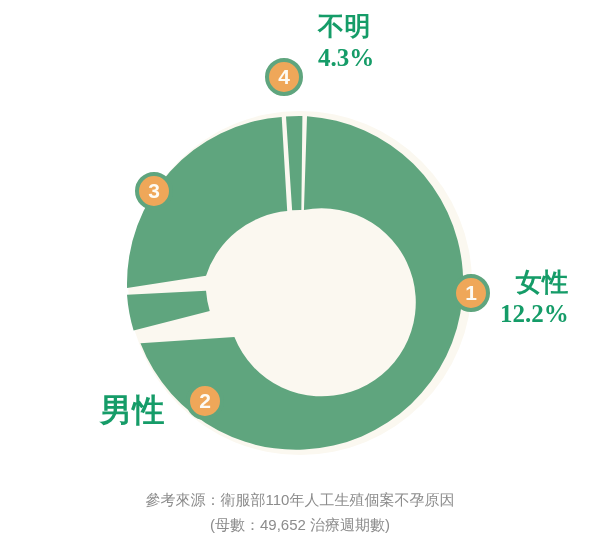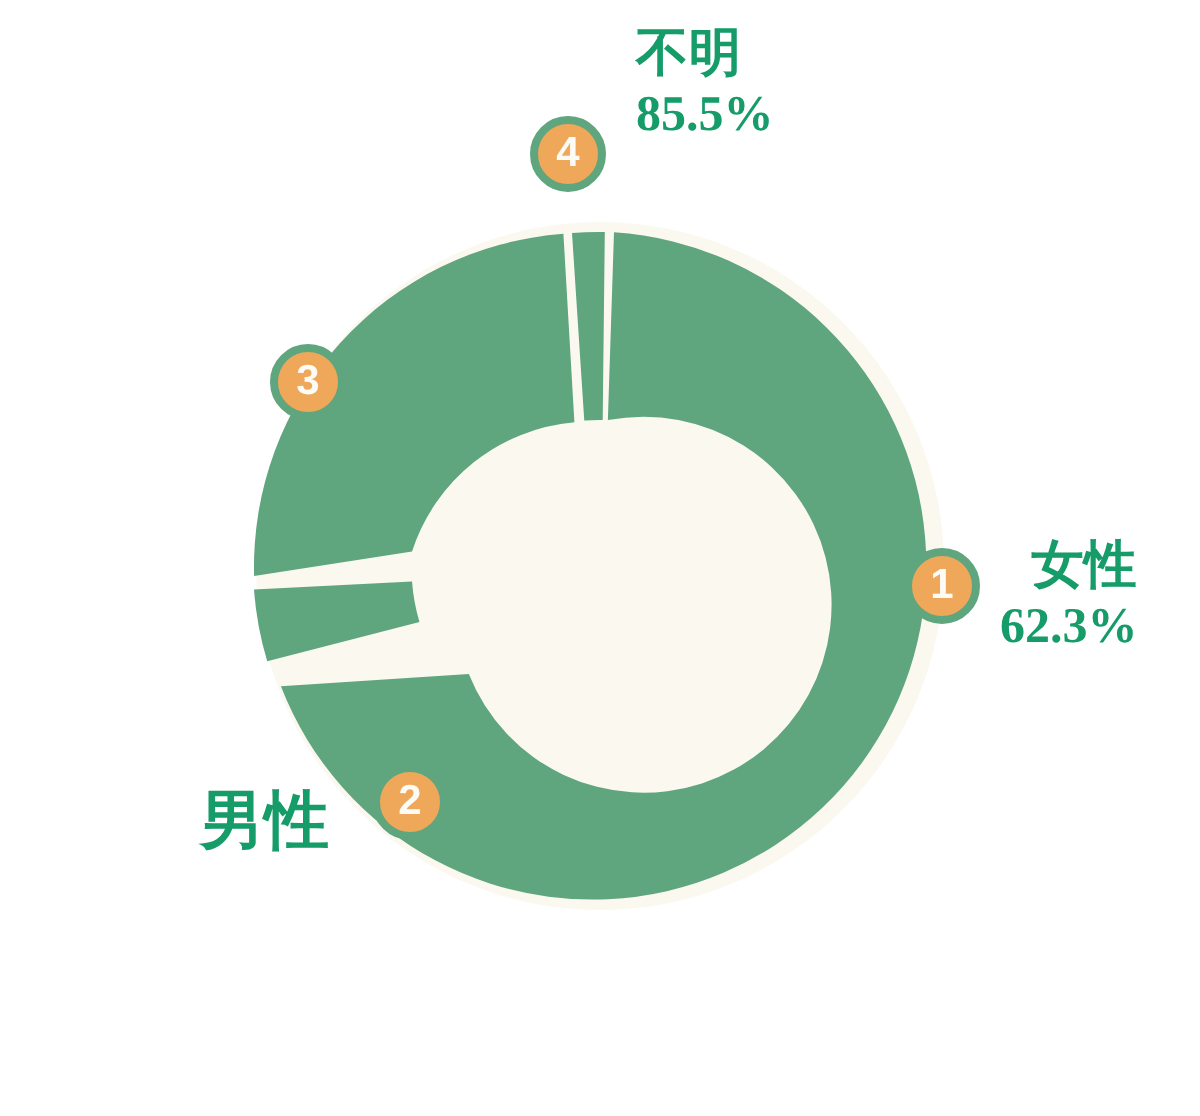--- a/index.html
+++ b/index.html
@@ -144,34 +144,38 @@
 
     <path fill="#5FA57E" d="M 286.00 116.52
              A 167 167 0 0 1 302.40 116.02
              L 301.35 210.01
              A 94 94 0 0 0 292.13 210.30
              Z"></path>
   </svg>
 
   <div class="callout" id="label-unknown">
     <span class="cat">不明</span>
-    <span class="pct">85.5%</span>
+    <span class="pct">4.3%</span>
   </div>
 
   <div class="callout" id="label-multi">
   </div>
 
   <div class="callout" id="label-female">
     <span class="cat">女性</span>
-    <span class="pct">62.3%</span>
+    <span class="pct">12.2%</span>
   </div>
 
   <div class="callout" id="label-male">
     <span class="cat">男性</span>
   </div>
 
   <div class="badge" id="badge-4">4</div>
   <div class="badge" id="badge-3">3</div>
   <div class="badge" id="badge-1">1</div>
   <div class="badge" id="badge-2">2</div>
 
+  <div id="footer">
+    <div>參考來源：衛服部110年人工生殖個案不孕原因</div>
+    <div>(母數：49,652 治療週期數)</div>
+  </div>
 
 </div>
 
 </body></html>

